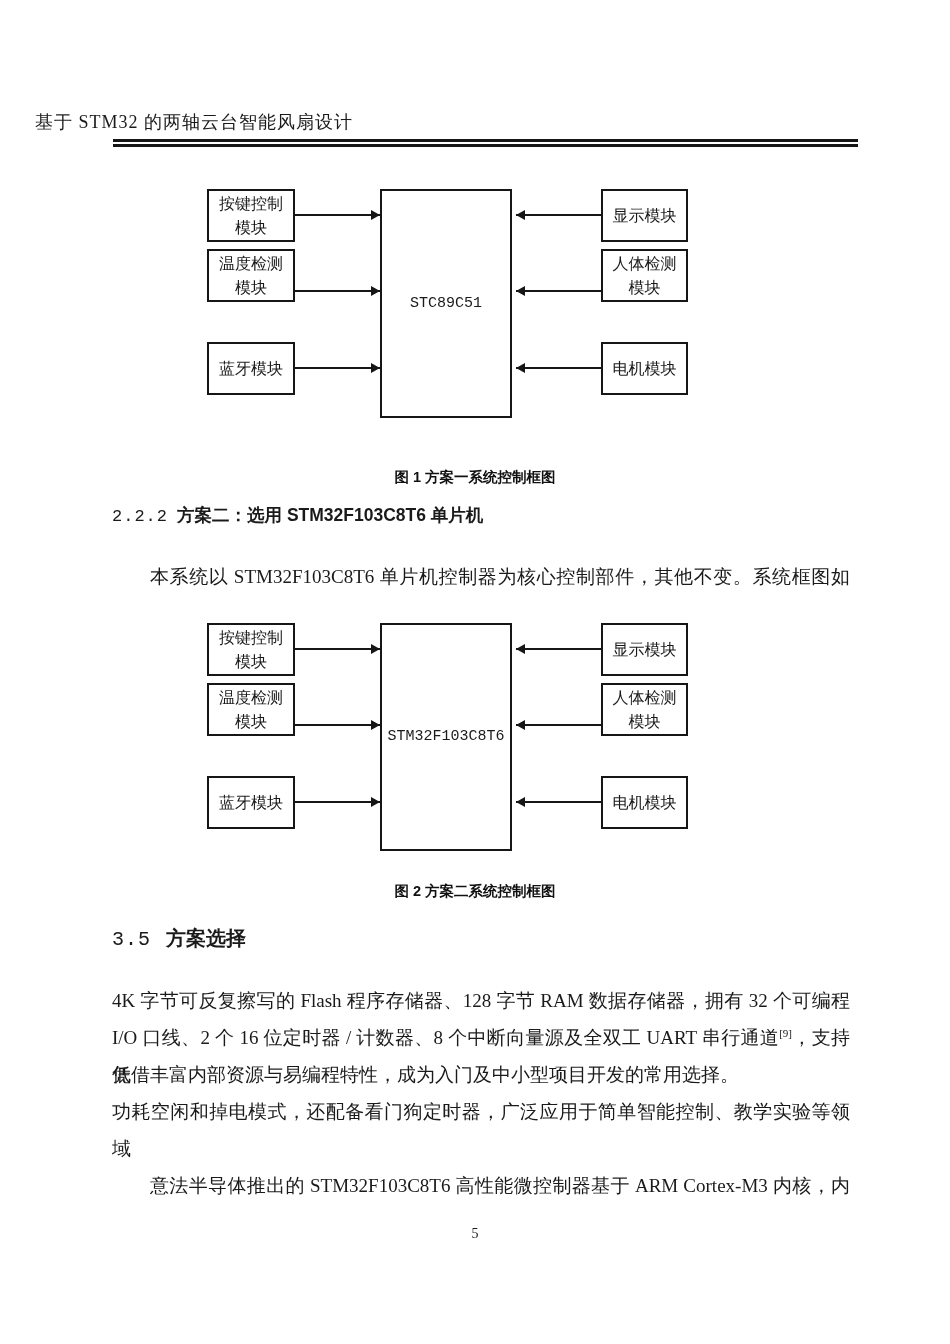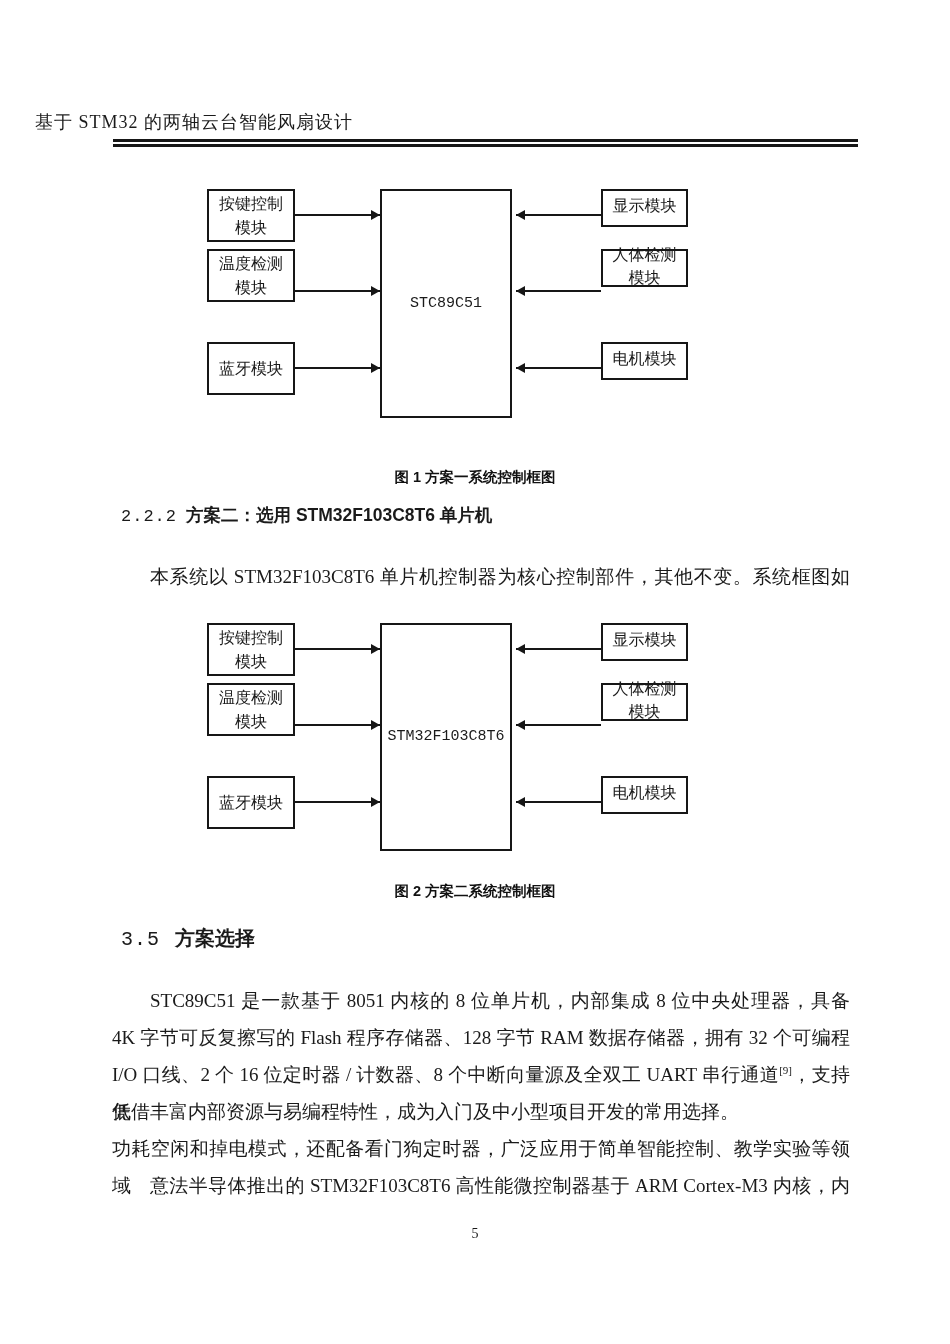--- a/index.html
+++ b/index.html
@@ -24,21 +24,21 @@
   #figure1 { top: 189px; height: 229px; }
   #figure2 { top: 623px; height: 228px; }
 
   .box {
     position: absolute; box-sizing: border-box; border: 2px solid #161616;
     display: flex; align-items: center; justify-content: center;
     text-align: center; font-size: 16px; line-height: 1.45; padding: 1px 4px;
     background: #fff;
   }
   .lbox { left: 0; width: 88px; height: 53px; }
-  .rbox { left: 394px; width: 87px; height: 38px; font-family: Liberation Mono, monospace; }
+  .rbox { left: 394px; width: 87px; height: 53px; }
   .row0 { top: 0; } .row1 { top: 60px; } .row2 { top: 153px; }
   .cbox {
     left: 173px; top: 0; width: 132px; height: 100%;
     font-family: "Liberation Mono", "DejaVu Sans Mono", monospace;
     font-size: 15px; letter-spacing: 0;
   }
 
   .arrow { position: absolute; height: 2px; background: #161616; }
   .arrow.r { left: 88px; width: 85px; }
   .arrow.l { left: 309px; width: 85px; }
@@ -59,21 +59,21 @@
     font-family: "Liberation Sans", "DejaVu Sans", sans-serif;
     font-weight: bold; font-size: 14.5px; color: #111;
   }
   #caption1 { top: 468px; }
   #caption2 { top: 882px; }
 
   
   .heading { position: absolute; left: 112px; white-space: nowrap; }
   #h222 { top: 503px; font-size: 17px; }
   #h23  { top: 925px; font-size: 20px; }
-  .heading .num { font-family: "Liberation Mono", "DejaVu Sans Mono", monospace; letter-spacing: 1px; margin-left: 9px; }
+  .heading .num { font-family: "Liberation Mono", "DejaVu Sans Mono", monospace; letter-spacing: 1px; }
   .heading .ttl {
     font-family: "Liberation Sans", "DejaVu Sans", sans-serif; font-weight: bold;
   }
   #h222 .ttl { margin-left: 9px; font-size: 17.5px; }
   #h23  .ttl { margin-left: 15px; }
 
   
   .para { position: absolute; left: 112px; width: 738px; font-size: 19px; }
   #para-222 { top: 558px; }
   #para-23a { top: 982px; }
@@ -138,21 +138,20 @@
   <div class="arrow l arow1"></div>
   <div class="arrow l arow2"></div>
 </div>
 <div class="caption" id="caption2">图 2 方案二系统控制框图</div>
 
 <div class="heading" id="h23">
   <span class="num">3.5</span><span class="ttl">方案选择</span>
 </div>
 
 <div class="para" id="para-23a">
-  <div class="line indent">STC89C51 是一款基于 8051 内核的 8 位单片机，内部集成 8 位中央处理器，具备</div>
   <div class="line">4K 字节可反复擦写的 Flash 程序存储器、128 字节 RAM 数据存储器，拥有 32 个可编程</div>
   <div class="line"><span>I/O 口线、2 个 16 位定时器 / 计数器、8 个中断向量源及全双工 UART 串行通道</span><sup>[9]</sup><span>，支持低</span></div>
   <div class="line final">凭借丰富内部资源与易编程特性，成为入门及中小型项目开发的常用选择。</div>
   <div class="line">功耗空闲和掉电模式，还配备看门狗定时器，广泛应用于简单智能控制、教学实验等领域</div>
 </div>
 
 <div class="para" id="para-23b">
   <div class="line indent">意法半导体推出的 STM32F103C8T6 高性能微控制器基于 ARM Cortex-M3 内核，内</div>
 </div>
 

